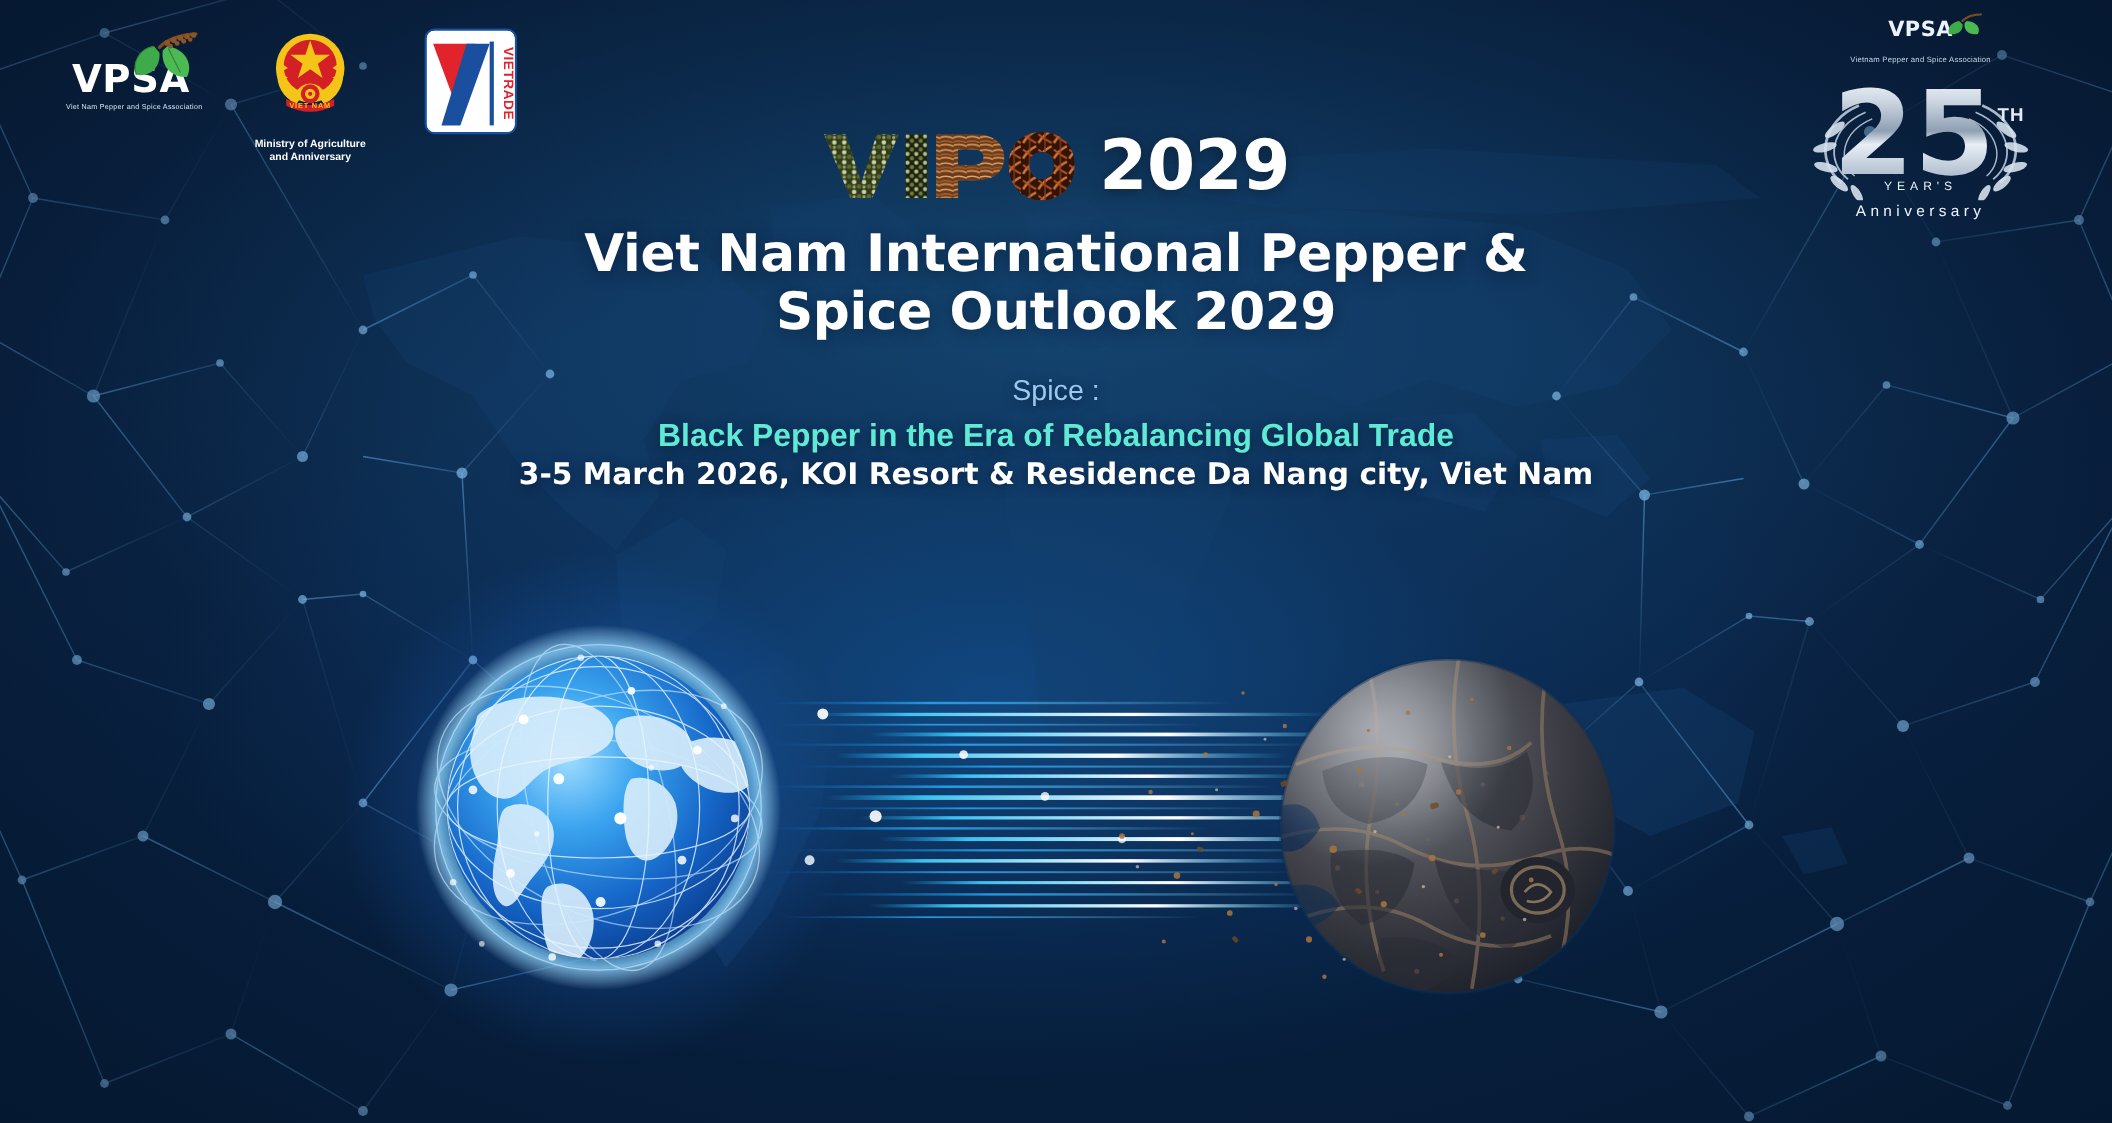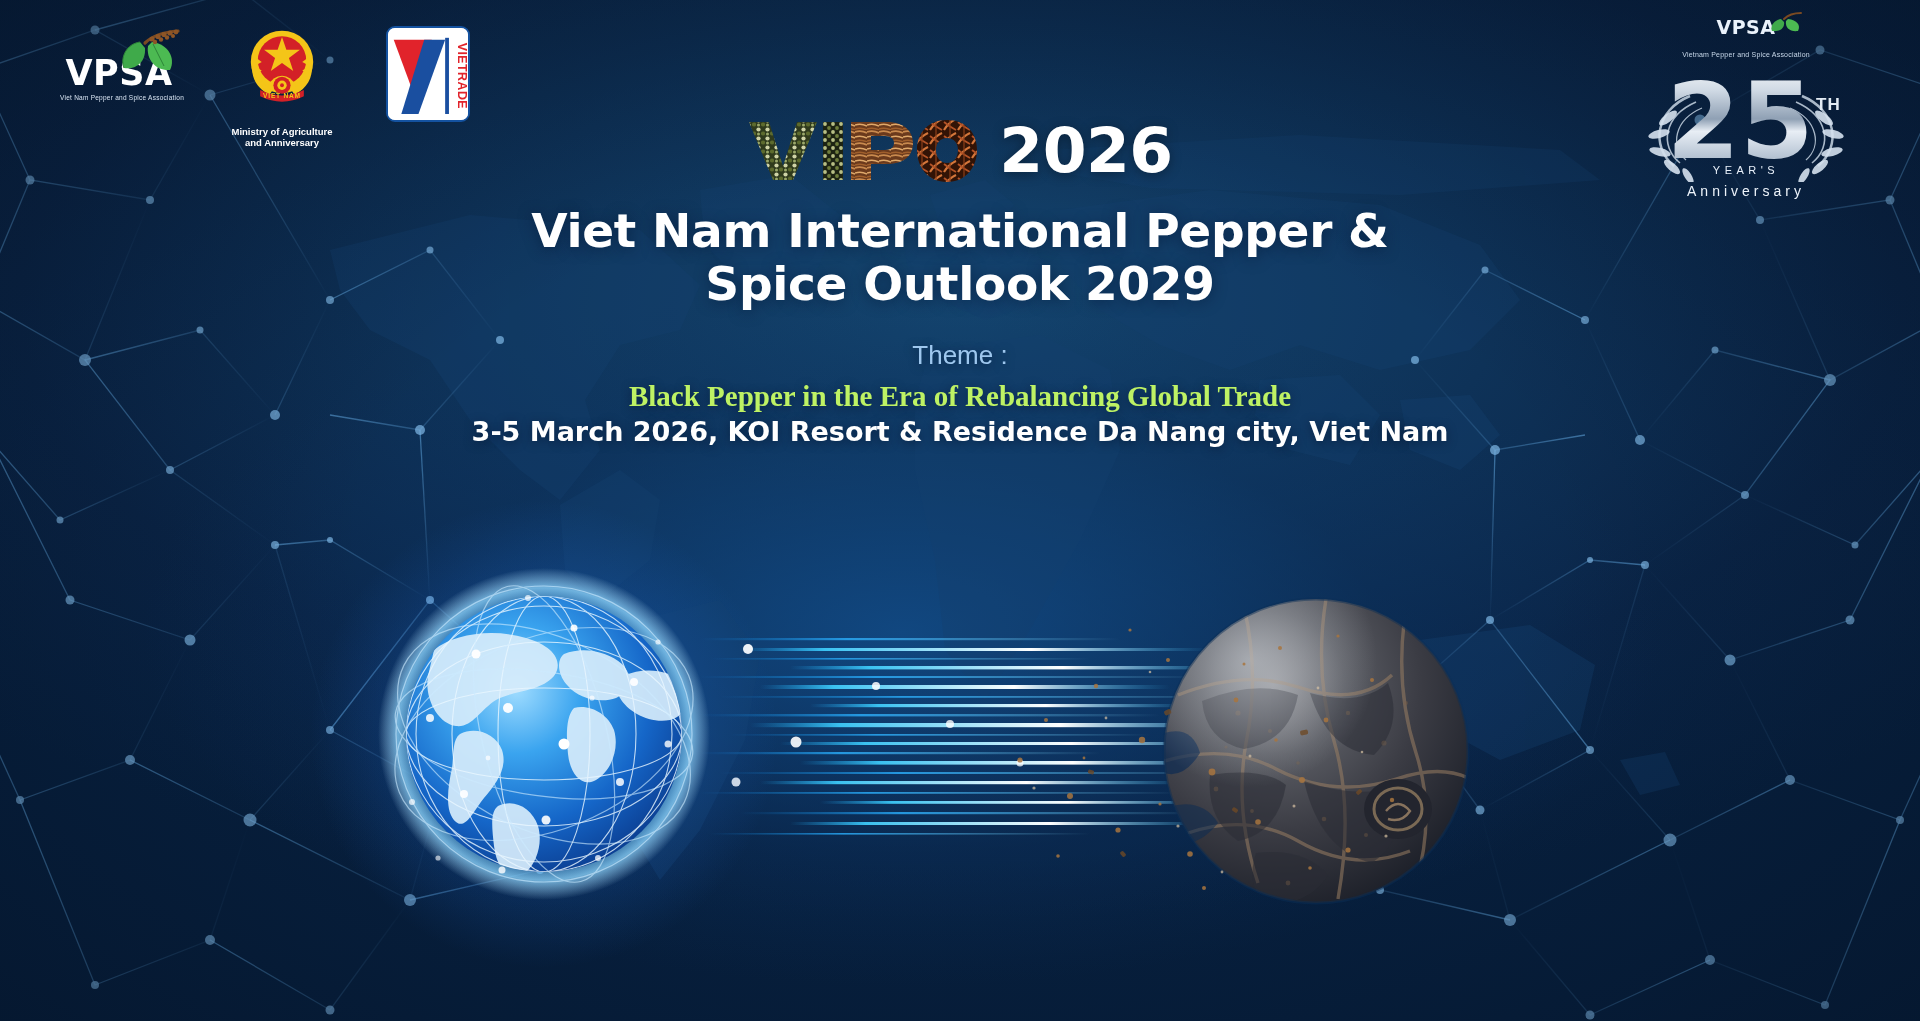--- a/index.html
+++ b/index.html
@@ -95,22 +95,22 @@
     font-size:47px; font-weight:700; color:#ffffff; line-height:1.13;
     margin-top:22px; letter-spacing:-.3px;
     text-shadow:0 2px 14px rgba(0,20,50,.5);
   }
 
   .theme-label{
     font-size:26px; color:#9ec7ee; margin-top:30px; font-weight:400;
     text-shadow:0 2px 10px rgba(0,15,40,.5);
   }
   .theme-text{
-    font-family:Liberation Serif, serif;
-    font-size:29px; font-weight:700; color:#bef264; margin-top:9px;
+    font-family:Liberation Sans, sans-serif;
+    font-size:29px; font-weight:700; color:#5eead4; margin-top:9px;
     text-shadow:0 2px 10px rgba(0,15,40,.5);
   }
   .venue{
     font-family:"DejaVu Sans", sans-serif;
     font-size:27px; font-weight:600; color:#ffffff; margin-top:3px;
     text-shadow:0 2px 10px rgba(0,15,40,.5);
   }
 
   
   .globe-wrap{ position:absolute; left:368px; top:558px; width:352px; height:352px; z-index:12; }
@@ -455,29 +455,29 @@
 
         <path d="M76 4 L96 4 L96 62 L76 62 Z" fill="url(#pepDark)"></path>
 
         <path d="M104 4 L140 4 C158 4 166 14 166 25 C166 37 158 46 140 46 L124 46 L124 62 L104 62 Z
                  M124 18 L138 18 C144 18 147 21 147 25 C147 29 144 32 138 32 L124 32 Z" fill="url(#cinnamon)" fill-rule="evenodd"></path>
 
         <path d="M200 2 C219 2 230 15 230 32 C230 49 219 64 200 64 C181 64 170 49 170 32 C170 15 181 2 200 2 Z
                  M200 20 C193 20 189 25 189 32 C189 39 193 45 200 45 C207 45 211 39 211 32 C211 25 207 20 200 20 Z" fill="url(#chili)" fill-rule="evenodd"></path>
       </svg>
     </div>
-    <div class="vipo-year">2026</div>
+    <div class="vipo-year">2029</div>
   </div>
 
   <div class="hero-title">
     <div>Viet Nam International Pepper &amp;</div>
     <div>Spice Outlook 2029</div>
   </div>
 
-  <div class="theme-label">Theme :</div>
+  <div class="theme-label">Spice :</div>
   <div class="theme-text">Black Pepper in the Era of Rebalancing Global Trade</div>
   <div class="venue">3-5 March 2026, KOI Resort &amp; Residence Da Nang city, Viet Nam</div>
 </div>
 
 <div class="globe-wrap">
   <div class="globe-glow"></div>
   <svg viewBox="0 0 352 352">
     <defs>
       <radialGradient id="gsphere" cx="40%" cy="34%" r="72%">
         <stop offset="0%" stop-color="#9fdcff"></stop>

